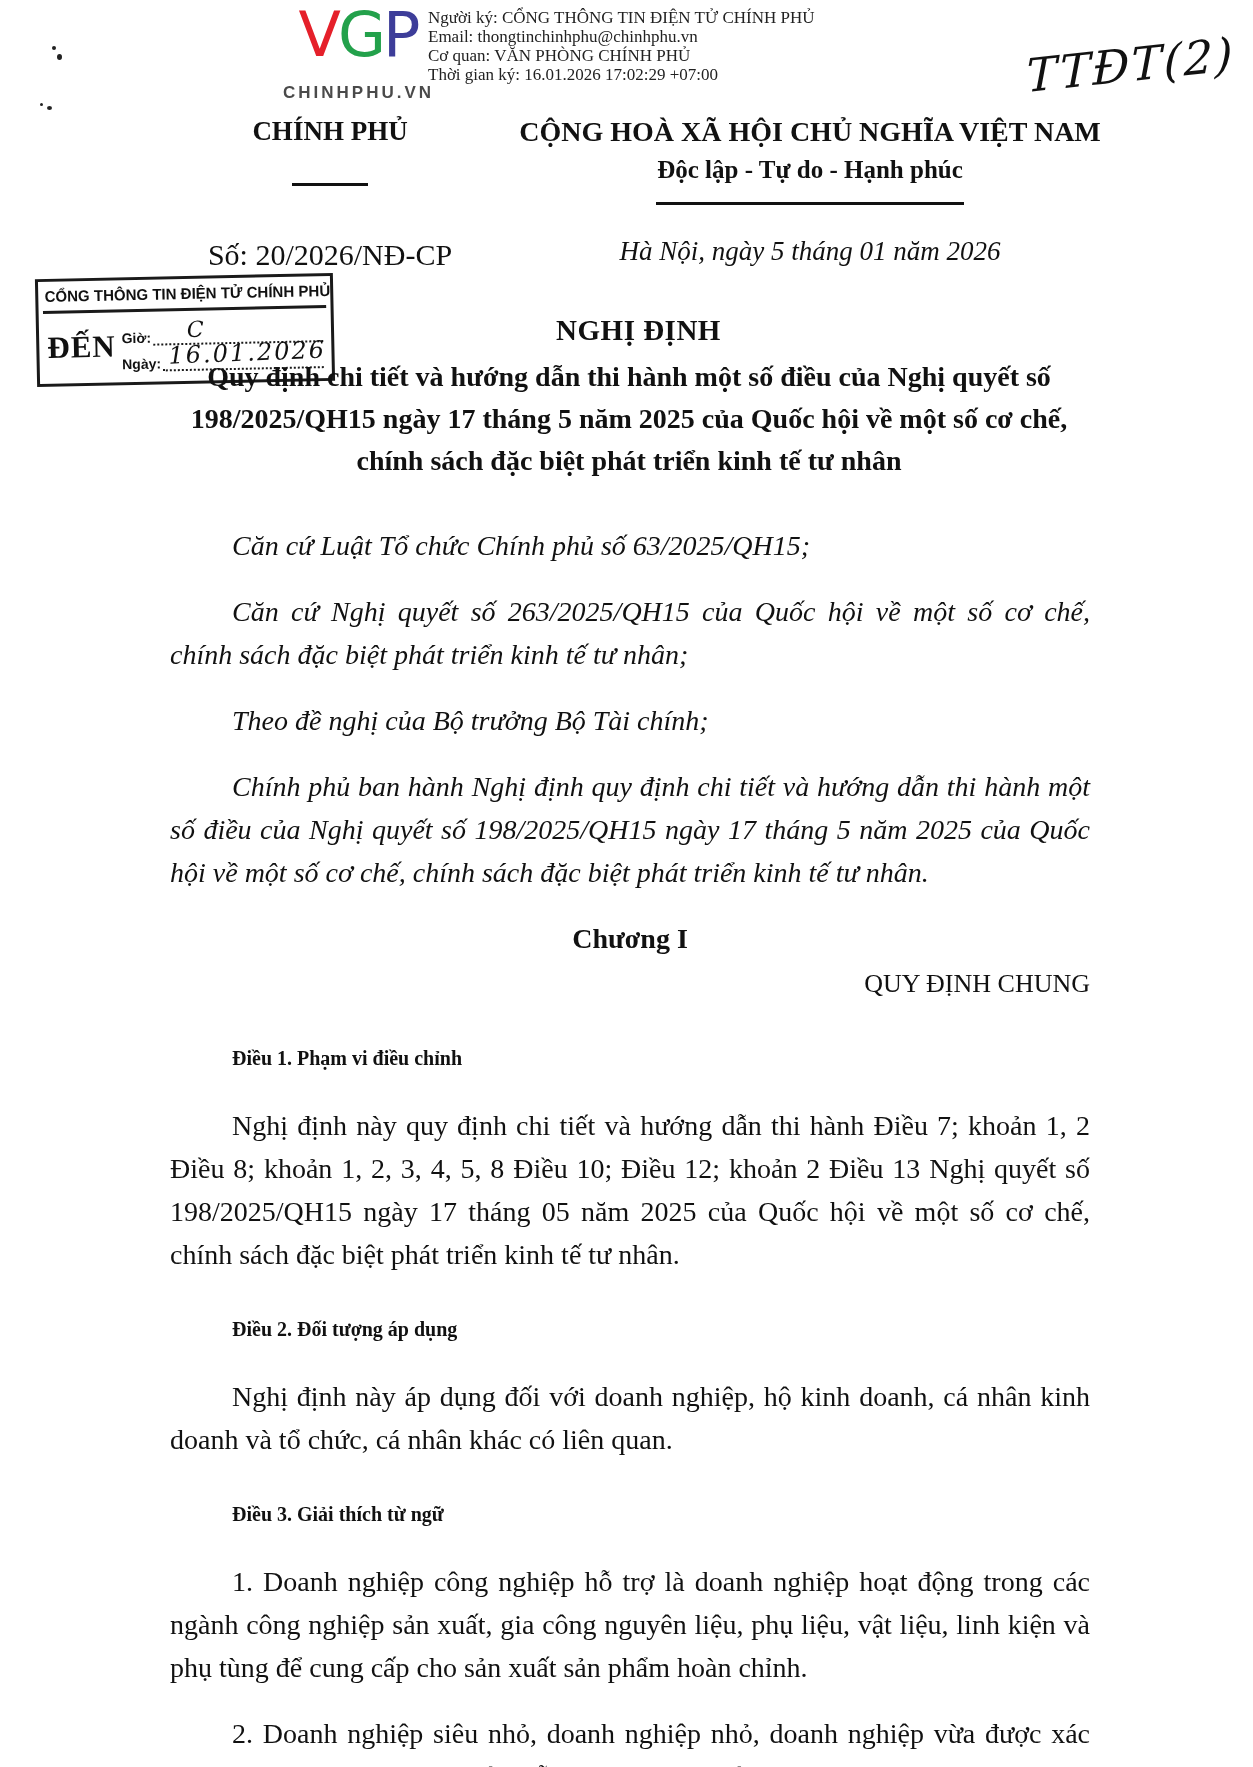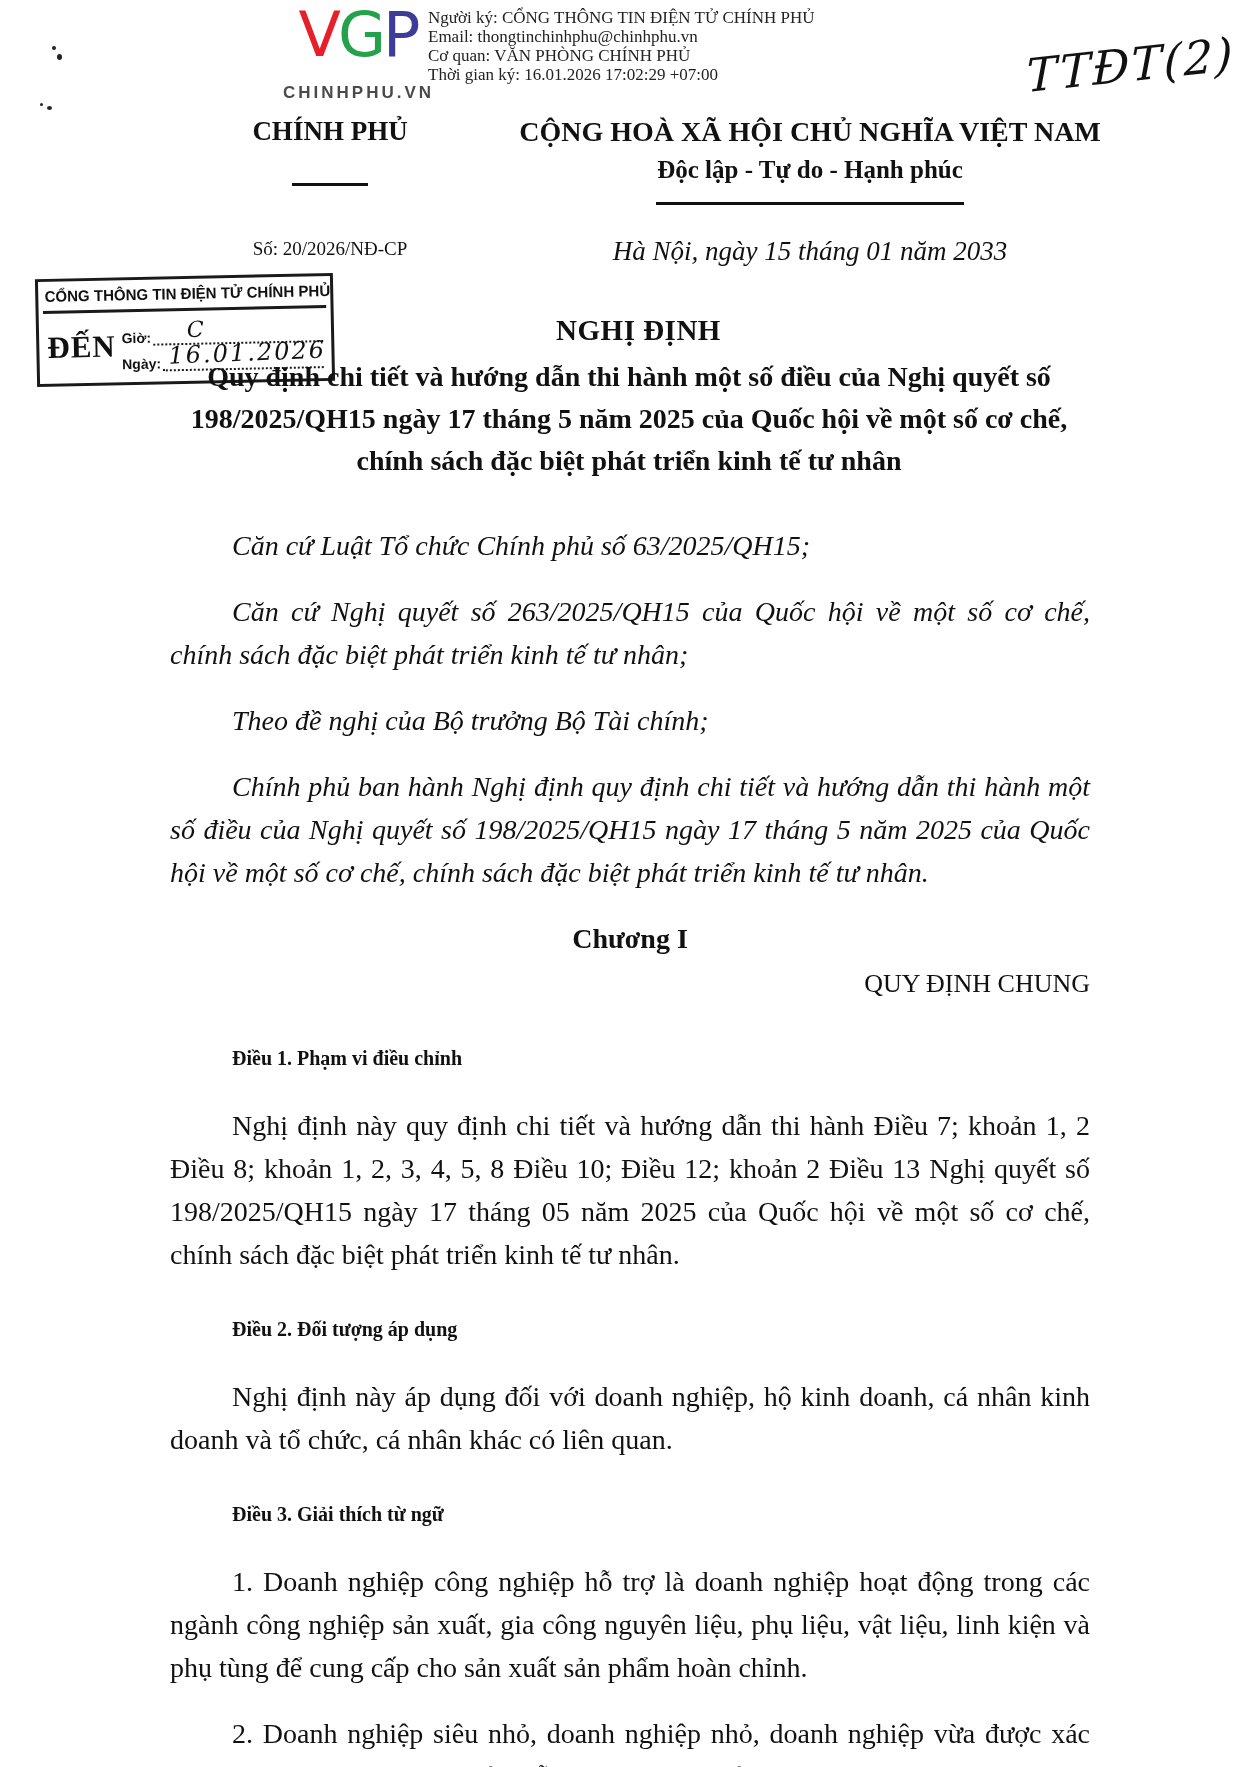--- a/index.html
+++ b/index.html
@@ -24,21 +24,21 @@
 
   
   .issuer-col { position:absolute; left:170px; top:116px; width:320px; text-align:center; }
   .issuer { font-weight:bold; font-size:27px; }
   .issuer-rule { width:76px; height:3px; background:#111; margin:36px auto 0; }
   .motto-col { position:absolute; left:500px; top:116px; width:620px; text-align:center; }
   .motto1 { font-weight:bold; font-size:28px; white-space:nowrap; }
   .motto2 { font-weight:bold; font-size:25px; margin-top:8px; }
   .motto-rule { width:308px; height:3px; background:#111; margin:18px auto 0; }
   .doc-number { position:absolute; left:170px; top:238px; width:320px; text-align:center;
-    font-size:19px; }
+    font-size:30px; }
   .place-date { position:absolute; left:500px; top:236px; width:620px; text-align:center;
     font-size:27px; font-style:italic; }
 
   
   .stamp { position:absolute; left:36px; top:276px; width:298px; border:3px solid #1a1a1a;
     transform:rotate(-1.2deg); background:rgba(255,255,255,.85); }
   .stamp-org { font-family:"Liberation Sans",sans-serif; font-weight:bold; font-size:15.5px;
     text-align:center; padding:6px 2px 5px; border-bottom:3px solid #1a1a1a;
     white-space:nowrap; transform:scaleX(.97); }
   .stamp-body { display:flex; align-items:center; padding:8px 8px 10px 6px; }
@@ -93,21 +93,21 @@
   <div class="issuer-col">
     <div class="issuer">CHÍNH PHỦ</div>
     <div class="issuer-rule"></div>
   </div>
   <div class="motto-col">
     <div class="motto1">CỘNG HOÀ XÃ HỘI CHỦ NGHĨA VIỆT NAM</div>
     <div class="motto2">Độc lập - Tự do - Hạnh phúc</div>
     <div class="motto-rule"></div>
   </div>
   <div class="doc-number">Số: 20/2026/NĐ-CP</div>
-  <div class="place-date">Hà Nội, ngày 15 tháng 01 năm 2033</div>
+  <div class="place-date">Hà Nội, ngày 5 tháng 01 năm 2026</div>
 
   <div class="stamp">
     <div class="stamp-org">CỔNG THÔNG TIN ĐIỆN TỬ CHÍNH PHỦ</div>
     <div class="stamp-body">
       <div class="stamp-den">ĐẾN</div>
       <div class="stamp-lines">
         <div class="stamp-line">
           <span class="stamp-label">Giờ:</span>
           <span class="leader">
               <span class="hand hand-gio">C</span>

